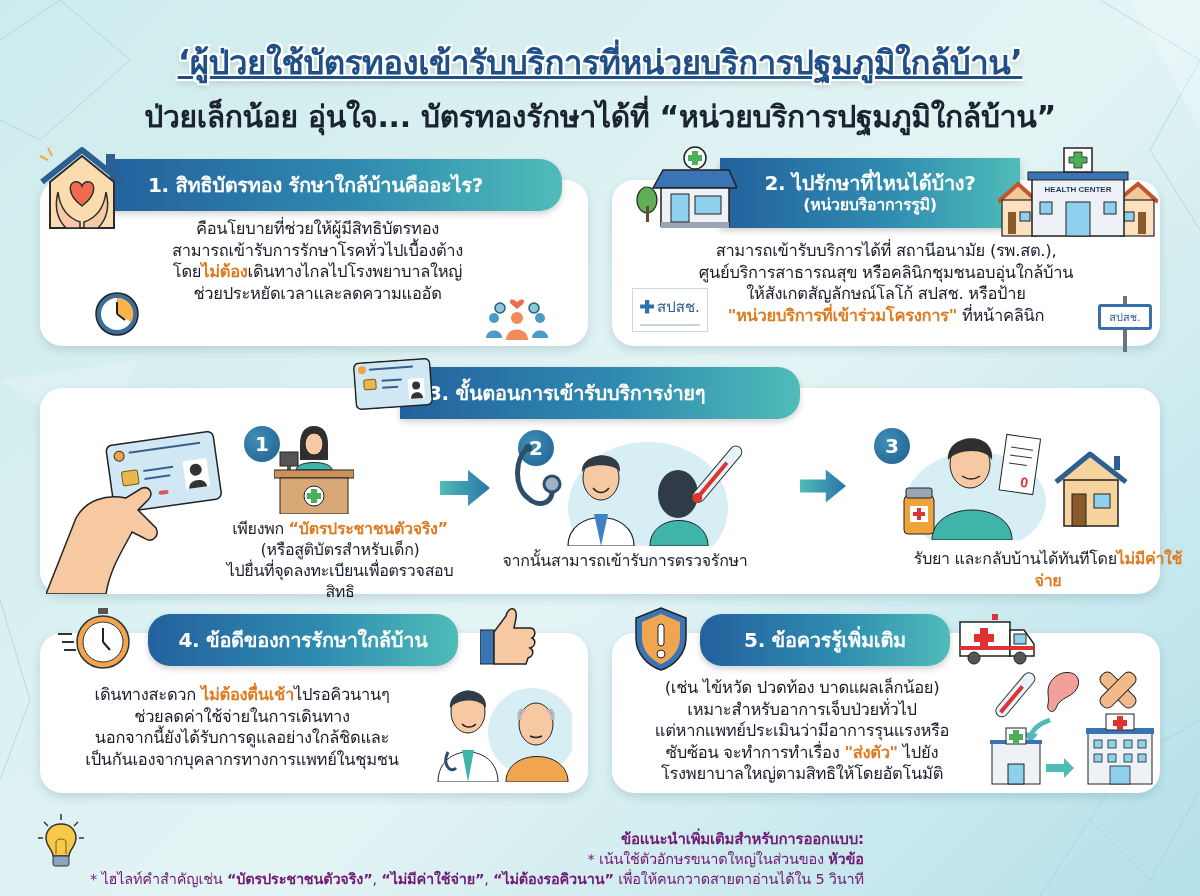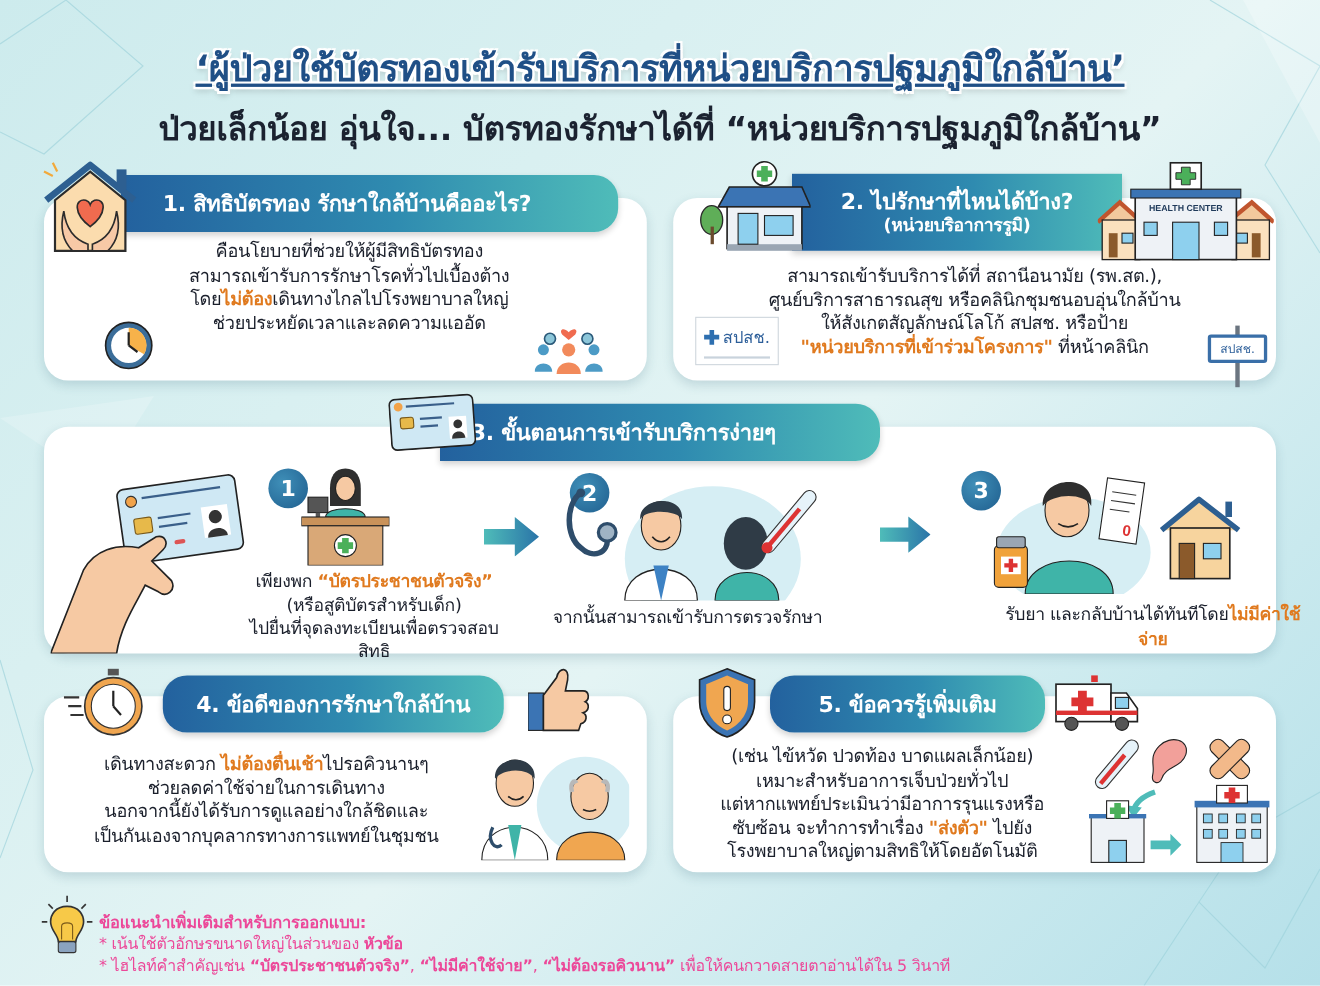--- a/index.html
+++ b/index.html
@@ -42,21 +42,21 @@
   }
   .hl { color: #e07a1f; font-weight: bold; }
   .step-num {
     position: absolute; width: 36px; height: 36px; border-radius: 50%;
     background: radial-gradient(circle at 35% 35%, #3f8fb8, #1f5e8e);
     color: #fff; font-weight: bold; font-size: 20px;
     display: flex; align-items: center; justify-content: center;
   }
   .arrow { position: absolute; }
   .icon { position: absolute; }
-  .tip { position: absolute; left: 90px; top: 829px; font-size: 14.5px; line-height: 20px; color: #ec4899; letter-spacing: -0.2px; }
+  .tip { position: absolute; left: 90px; top: 829px; font-size: 14.5px; line-height: 20px; color: #701a75; letter-spacing: -0.2px; text-align: right; }
   .tip .tip-head { font-weight: bold; font-size: 15px; }
   .tip b { font-weight: bold; }
 </style>
 </head>
 <body>
 
 <svg class="bg-poly" width="1200" height="896" viewBox="0 0 1200 896">
   <g stroke="#9fd3dc" stroke-width="1" fill="none" opacity="0.7">
     <polyline points="0,40 60,0 130,60 40,140 0,120"></polyline>
     <polyline points="1100,0 1200,60 1150,150 1200,230"></polyline>

